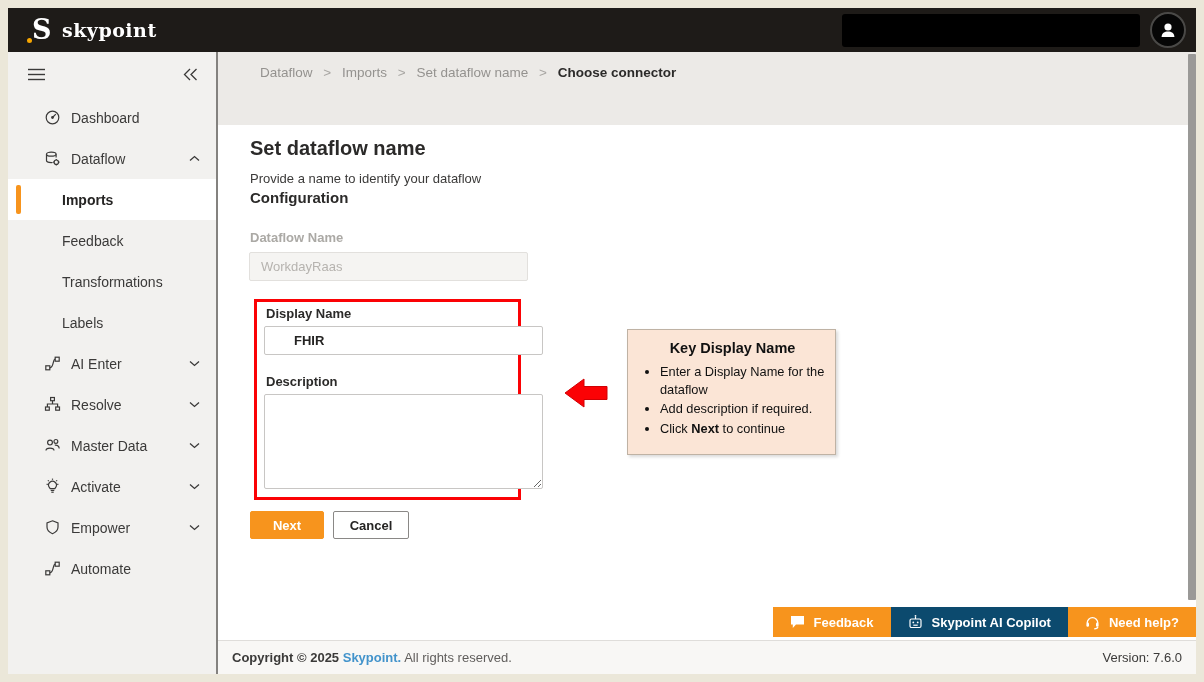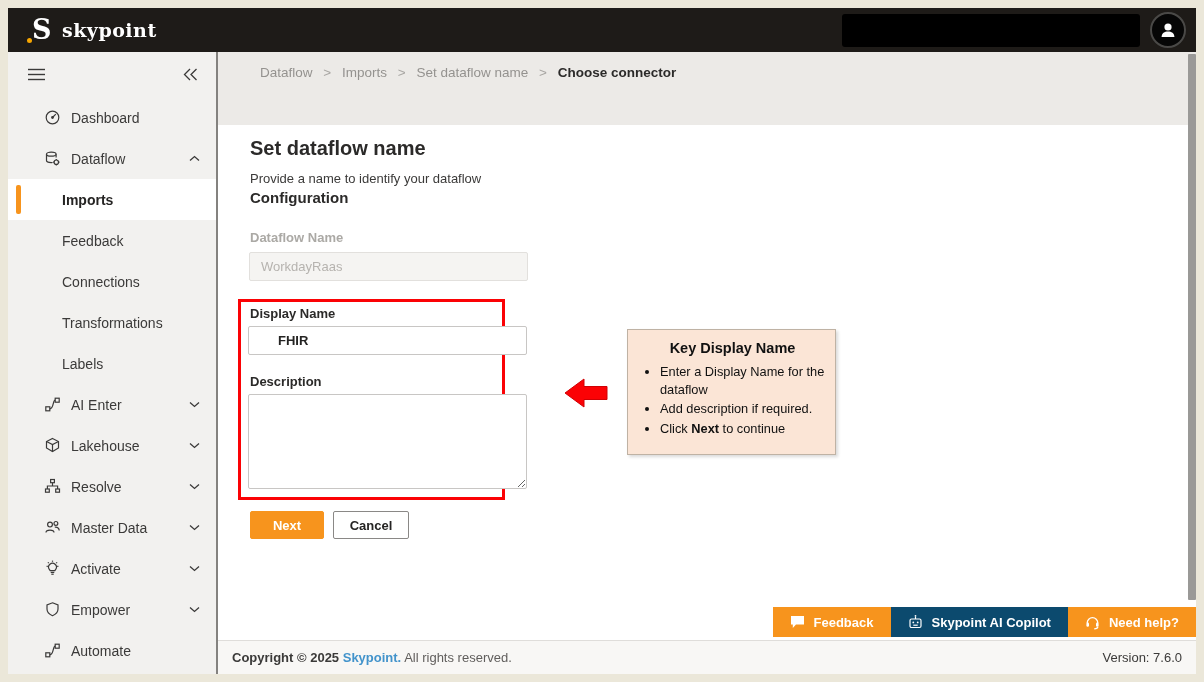--- a/index.html
+++ b/index.html
@@ -41,21 +41,21 @@
   .footerbar { height:34px; background:#f8f7f5; border-top:1px solid #dfddda; display:flex; align-items:center; justify-content:space-between; padding:0 14px; font-size:13px; }
 
   .page-title { position:absolute; left:32px; top:12px; font-size:20px; font-weight:bold; color:#2b2a29; }
   .page-subtitle { position:absolute; left:32px; top:46px; font-size:13px; color:#3b3a39; }
   .section-title { position:absolute; left:32px; top:64px; font-size:15px; font-weight:bold; color:#2b2a29; }
 
   .lbl-muted { position:absolute; left:32px; top:105px; font-size:13px; font-weight:bold; color:#aba9a5; }
   .input { border:1px solid #c8c6c4; border-radius:2px; background:#fff; font-family:"Liberation Sans",sans-serif; font-size:13px; color:#252423; }
   .input-disabled { position:absolute; left:31px; top:127px; width:279px; height:29px; background:#f5f4f2; border:1px solid #e2e0dd; color:#b6b3af; padding:0 11px; }
 
-  .redbox { position:absolute; left:20px; top:174px; width:267px; height:201px; border:3px solid #fb0205; }
+  .redbox { position:absolute; left:36px; top:174px; width:267px; height:201px; border:3px solid #fb0205; }
   .redbox .flabel { position:absolute; left:9px; font-size:13px; font-weight:bold; color:#2b2a29; }
   .input-display { position:absolute; left:7px; top:24px; width:279px; height:29px; padding:0 11px 0 29px; font-weight:bold; }
   .redbox .desc-label { top:72px; }
   .textarea-desc { position:absolute; left:7px; top:92px; width:279px; height:95px; resize:vertical; border:1px solid #c8c6c4; border-radius:2px; font-family:"Liberation Sans",sans-serif; font-size:13px; padding:6px 10px; color:#252423; }
 
   .btn-row { position:absolute; left:32px; top:386px; display:flex; gap:9px; }
   .btn { height:28px; border-radius:2px; font-size:13px; font-weight:bold; font-family:"Liberation Sans",sans-serif; cursor:pointer; }
   .btn-next { width:74px; background:#f7941d; border:1px solid #f7941d; color:#fff; }
   .btn-cancel { width:76px; background:#fff; border:1px solid #8a8886; color:#252423; }
 
@@ -155,23 +155,20 @@
         </div>
 
         <div class="nav-item nav-sub nav-active">
           <span class="active-bar"></span>
           <span>Imports</span>
         </div>
         <div class="nav-item nav-sub">
           <span>Feedback</span>
         </div>
         <div class="nav-item nav-sub">
-          <span>Connections</span>
-        </div>
-        <div class="nav-item nav-sub">
           <span>Transformations</span>
         </div>
         <div class="nav-item nav-sub">
           <span>Labels</span>
         </div>
 
         <div class="nav-item">
           <span class="nav-icon">
             <svg width="17" height="17" viewBox="0 0 17 17" fill="none" stroke="#3b3a39" stroke-width="1.2">
                 <rect x="1.8" y="10.8" width="4" height="4"></rect>
@@ -180,35 +177,20 @@
               </svg>
           </span>
           <span>AI Enter</span>
           <span class="chev">
             <svg width="11" height="7" viewBox="0 0 11 7" fill="none" stroke="#3b3a39" stroke-width="1.3">
                 <polyline points="1,1.5 5.5,5.5 10,1.5"></polyline>
               </svg>
           </span>
         </div>
 
-        <div class="nav-item">
-          <span class="nav-icon">
-            <svg width="17" height="17" viewBox="0 0 17 17" fill="none" stroke="#3b3a39" stroke-width="1.2">
-                <path d="M8.5 1.5 L14.5 4.5 L14.5 11 L8.5 14.5 L2.5 11 L2.5 4.5 Z"></path>
-                <path d="M2.5 4.5 L8.5 7.5 L14.5 4.5"></path>
-                <line x1="8.5" y1="7.5" x2="8.5" y2="14.5"></line>
-              </svg>
-          </span>
-          <span>Lakehouse</span>
-          <span class="chev">
-            <svg width="11" height="7" viewBox="0 0 11 7" fill="none" stroke="#3b3a39" stroke-width="1.3">
-                <polyline points="1,1.5 5.5,5.5 10,1.5"></polyline>
-              </svg>
-          </span>
-        </div>
 
         <div class="nav-item">
           <span class="nav-icon">
             <svg width="17" height="17" viewBox="0 0 17 17" fill="none" stroke="#3b3a39" stroke-width="1.2">
                 <rect x="6.6" y="1.5" width="3.8" height="3.2"></rect>
                 <line x1="8.5" y1="4.7" x2="8.5" y2="8"></line>
                 <polyline points="3.4,11 3.4,8 13.6,8 13.6,11"></polyline>
                 <rect x="1.5" y="11" width="3.8" height="3.2"></rect>
                 <rect x="11.7" y="11" width="3.8" height="3.2"></rect>
               </svg>

